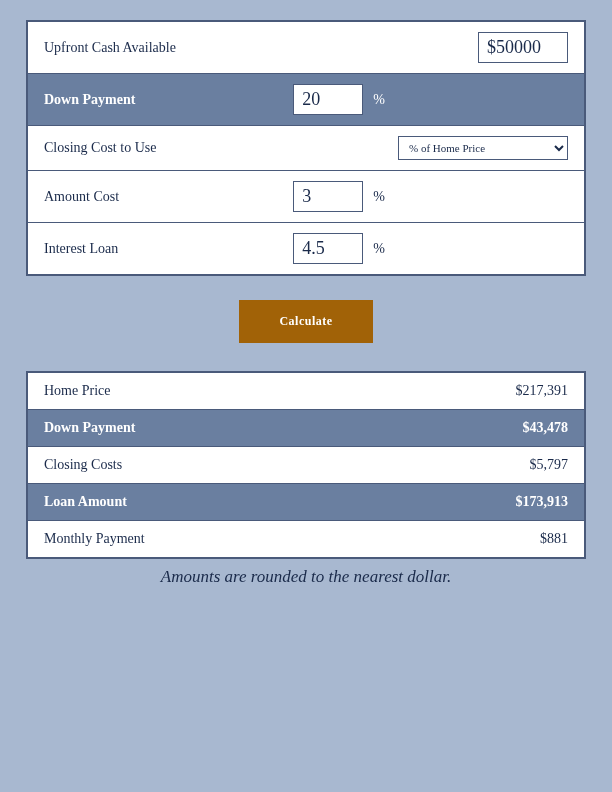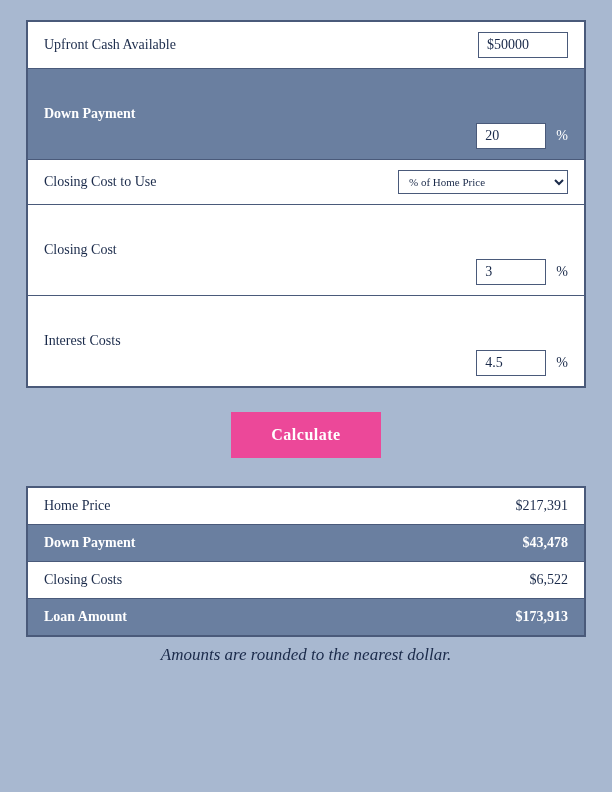--- a/index.html
+++ b/index.html
@@ -64,21 +64,21 @@
       background-color: #ffffff;
     }
 
     .input-table .dark-row .value-cell {
       background-color: #6a7fa0;
     }
 
     .input-field {
       border: 1px solid #4a5a7a;
       padding: 4px 8px;
-      font-size: 14px;
+      font-size: 18px;
       font-family: Georgia, serif;
       color: #1a2a4a;
       background: #ffffff;
       width: 70px;
       text-align: left;
     }
 
     .input-field-wide {
       width: 90px;
     }
@@ -105,25 +105,25 @@
     }
 
     
     .calculate-btn-wrapper {
       display: flex;
       justify-content: center;
       margin-bottom: 28px;
     }
 
     .calculate-btn {
-      background-color: #ec4899;
+      background-color: #a16207;
       color: #ffffff;
       border: none;
       padding: 14px 40px;
-      font-size: 16px;
+      font-size: 12px;
       font-family: Georgia, serif;
       font-weight: bold;
       cursor: pointer;
       letter-spacing: 0.5px;
     }
 
     
     .results-table {
       width: 100%;
       border-collapse: collapse;
@@ -173,23 +173,22 @@
       font-size: 17px;
       color: #1a2a4a;
       text-align: center;
       margin-top: 6px;
       font-style: italic;
     }
 
     .value-cell-inline {
       display: flex;
       align-items: center;
-      justify-content: flex-end;
+      justify-content: flex-start;
       gap: 4px;
-      margin-top: 44px;
     }
   </style>
 </head>
 <body>
 
 <div class="calculator-container">
 
   <table class="input-table">
     <tbody>
 
@@ -214,31 +213,31 @@
         <td class="label-cell">Closing Cost to Use</td>
         <td class="value-cell">
           <select class="select-field">
             <option>% of Home Price</option>
             <option>Fixed Amount</option>
           </select>
         </td>
       </tr>
 
       <tr>
-        <td class="label-cell">Closing Cost</td>
+        <td class="label-cell">Amount Cost</td>
         <td class="value-cell">
           <div class="value-cell-inline">
             <input type="text" class="input-field" value="3" style="">
             <span class="unit-label">%</span>
           </div>
         </td>
       </tr>
 
       <tr>
-        <td class="label-cell">Interest Costs</td>
+        <td class="label-cell">Interest Loan</td>
         <td class="value-cell">
           <div class="value-cell-inline">
             <input type="text" class="input-field" value="4.5" style="">
             <span class="unit-label">%</span>
           </div>
         </td>
       </tr>
 
     </tbody>
   </table>
@@ -255,26 +254,30 @@
         <td class="res-value">$217,391</td>
       </tr>
 
       <tr class="dark-row">
         <td class="res-label">Down Payment</td>
         <td class="res-value">$43,478</td>
       </tr>
 
       <tr>
         <td class="res-label">Closing Costs</td>
-        <td class="res-value">$6,522</td>
+        <td class="res-value">$5,797</td>
       </tr>
 
       <tr class="dark-row">
         <td class="res-label">Loan Amount</td>
         <td class="res-value">$173,913</td>
       </tr>
 
+      <tr>
+        <td class="res-label">Monthly Payment</td>
+        <td class="res-value">$881</td>
+      </tr>
     </tbody>
   </table>
 
   <p class="disclaimer">Amounts are rounded to the nearest dollar.</p>
 
 </div>
 
 </body></html>

